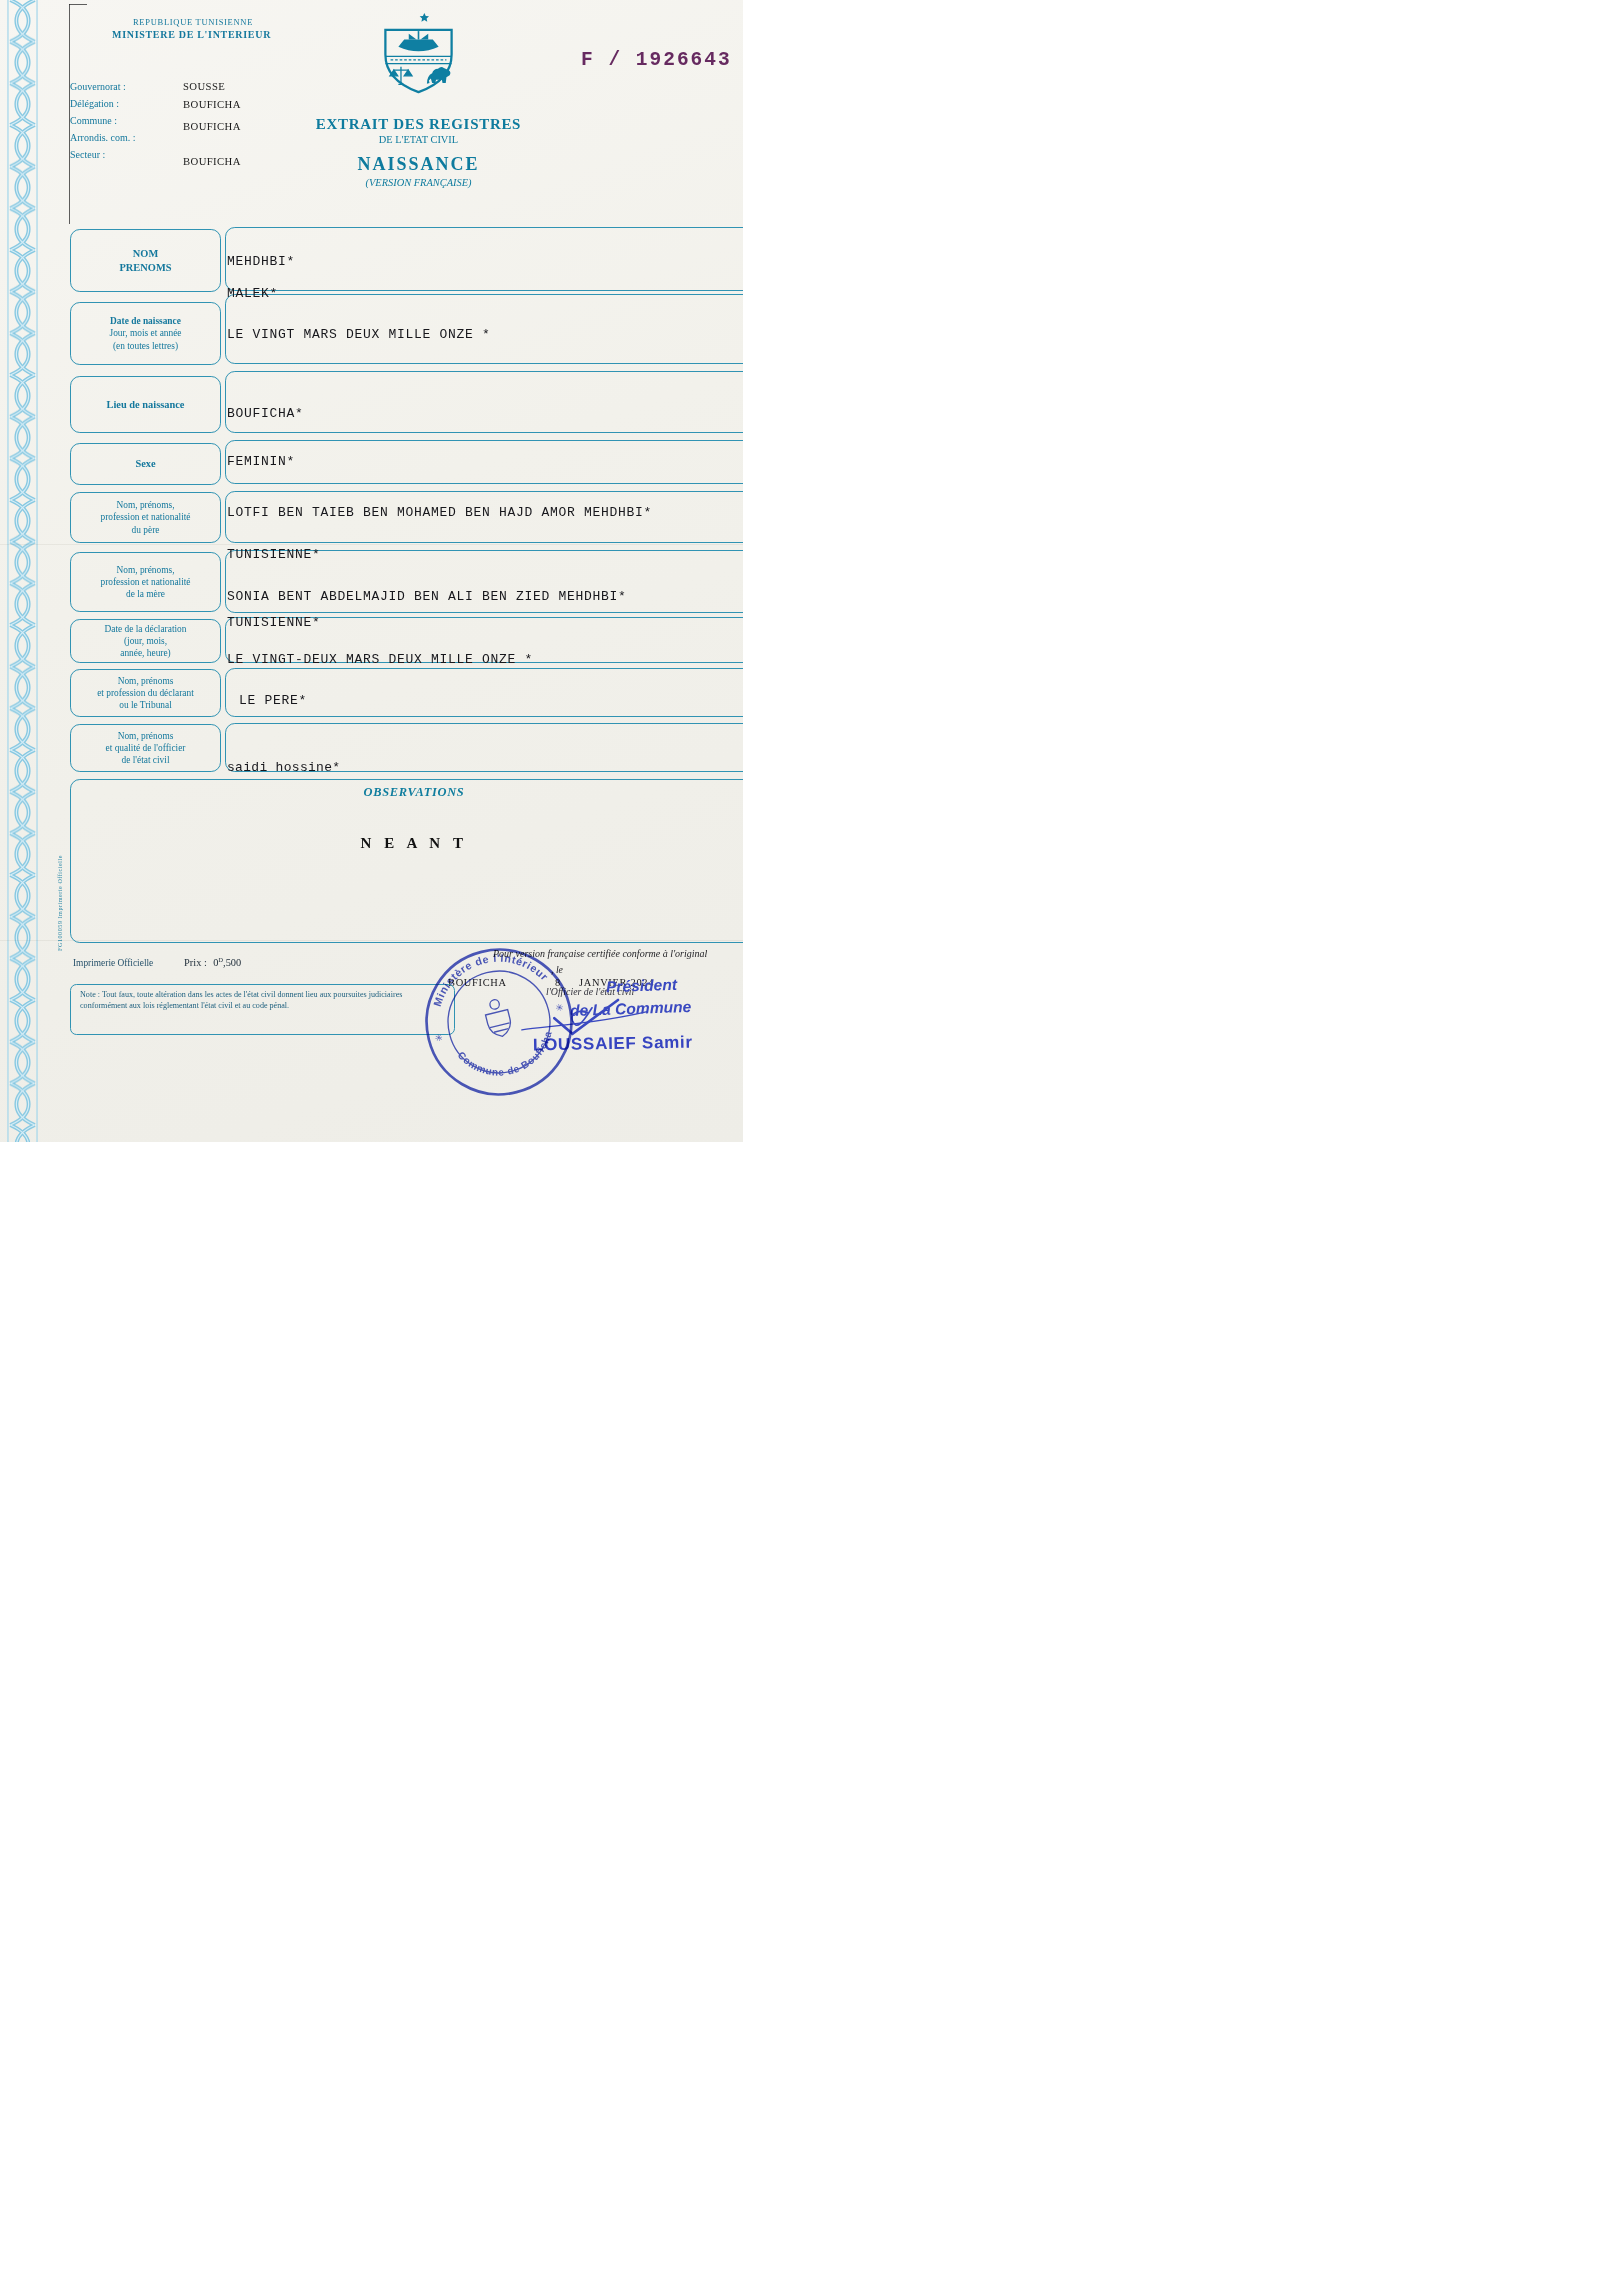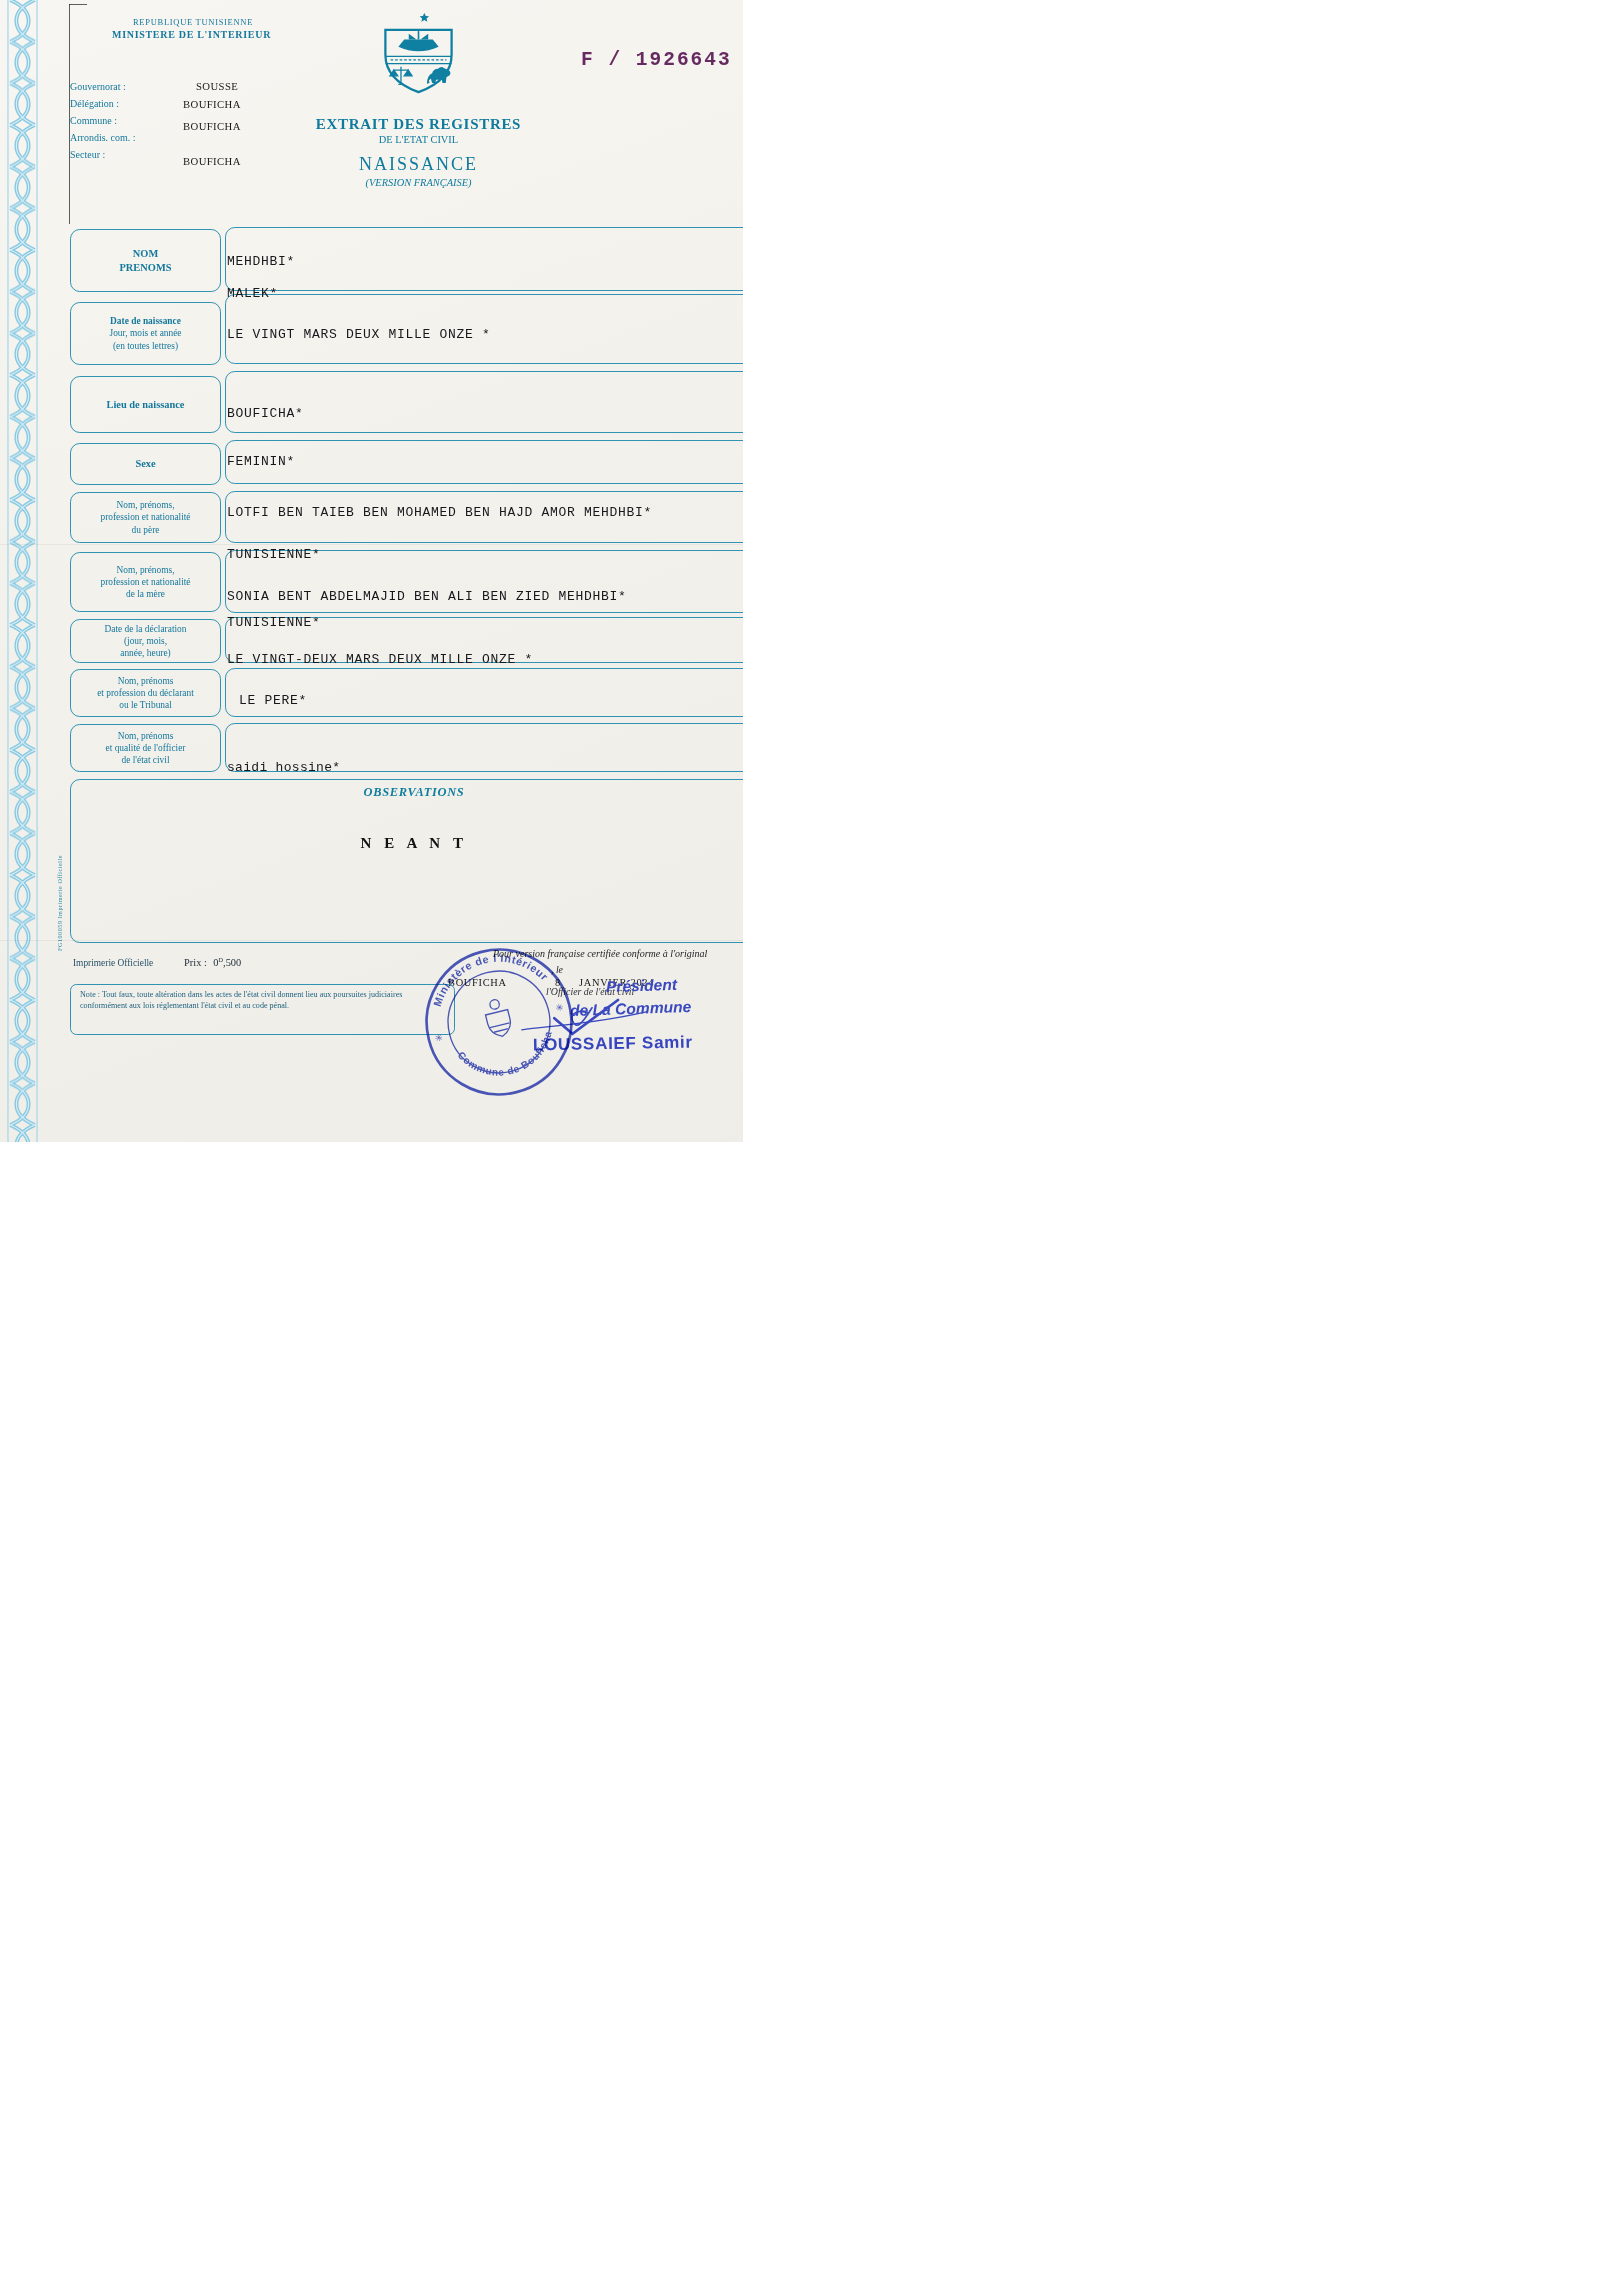--- a/index.html
+++ b/index.html
@@ -15,21 +15,21 @@
   .lblbox { display:flex; flex-direction:column; justify-content:center; align-items:center;
             text-align:center; color:#14789d; font-size:9.4px; line-height:1.3; padding:0 5.2px; }
   .lblbox .big { font-size:10.4px; }
   .val { position:absolute; white-space:nowrap; font-family:Liberation Mono, monospace;
          font-size:13px; color:#17171c; letter-spacing:0.7px; }
   .adm-l { font-size:10px; color:#14789d; }
   .adm-v { font-size:10.7px; color:#1a1a1a; letter-spacing:0.4px; }
   .title-wrap { position:absolute; left:246px; top:116px; width:345px; text-align:center; color:#0e7b9e; }
   .t1 { font-size:15px; font-weight:bold; letter-spacing:0.7px; }
   .t2 { font-size:10.4px; margin-top:1.3px; }
-  .t3 { font-size:18px; font-weight:normal; letter-spacing:2px; margin-top:9px; }
+  .t3 { font-size:18px; font-weight:bold; letter-spacing:2px; margin-top:9px; }
   .t4 { font-size:10.4px; font-style:italic; margin-top:2px; }
   .serial { position:absolute; left:581px; top:49px; font-family:"Liberation Mono",monospace;
             font-size:19.5px; font-weight:bold; letter-spacing:2px; color:#662a60; }
   .actbox { position:absolute; left:572px; top:93px; width:188px; height:89px;
             border:1.6px solid #3093b3; border-radius:11px; padding:7.8px 0 0 11.7px; }
   .act-line { font-size:10px; color:#14789d; line-height:1.62; }
   .act-v { color:#141414; font-size:10.7px; margin-left:13px; letter-spacing:0.7px; }
   .obs-title { margin-top:5.2px; text-align:center; font-weight:bold; font-style:italic;
                font-size:12.4px; color:#0f7d9e; letter-spacing:0.7px; }
   .neant { position:absolute; left:70px; width:688px; top:835px; text-align:center;
@@ -107,21 +107,21 @@
     <g stroke="#0f7fa2" stroke-width="2" fill="none">
       <path d="M40 95 v27 M36 122 h8 M28 100 h24"></path>
       <path d="M29 100 l-6 9 h12 z M51 100 l-6 9 h12 z" fill="#0f7fa2"></path>
     </g>
     <path d="M80 121 q0 -12 8 -16 q2 -7 9 -7 q5 -5 9 -1 l7 3 q5 3 2 8 l-5 3 -1 9 h-5 l-1 -5 h-9 l-1 5 h-5 l-2 -7 -3 3 1 4 z" fill="#0f7fa2"></path>
   </svg>
 
   <div class="serial">F / 1926643</div>
 
   <div class="abs adm-l" style="left:70px; top:81px;">Gouvernorat :</div>
-  <div class="abs adm-v" style="left:196px; top:80px;">SOUSSE</div>
+  <div class="abs adm-v" style="left:183px; top:80px;">SOUSSE</div>
   <div class="abs adm-l" style="left:70px; top:98px;">Délégation :</div>
   <div class="abs adm-v" style="left:183px; top:98px;">BOUFICHA</div>
   <div class="abs adm-l" style="left:70px; top:115px;">Commune :</div>
   <div class="abs adm-v" style="left:183px; top:120px;">BOUFICHA</div>
   <div class="abs adm-l" style="left:70px; top:132px;">Arrondis. com. :</div>
   <div class="abs adm-l" style="left:70px; top:149px;">Secteur :</div>
   <div class="abs adm-v" style="left:183px; top:155px;">BOUFICHA</div>
 
   <div class="title-wrap">
     <div class="t1">EXTRAIT DES REGISTRES</div>

